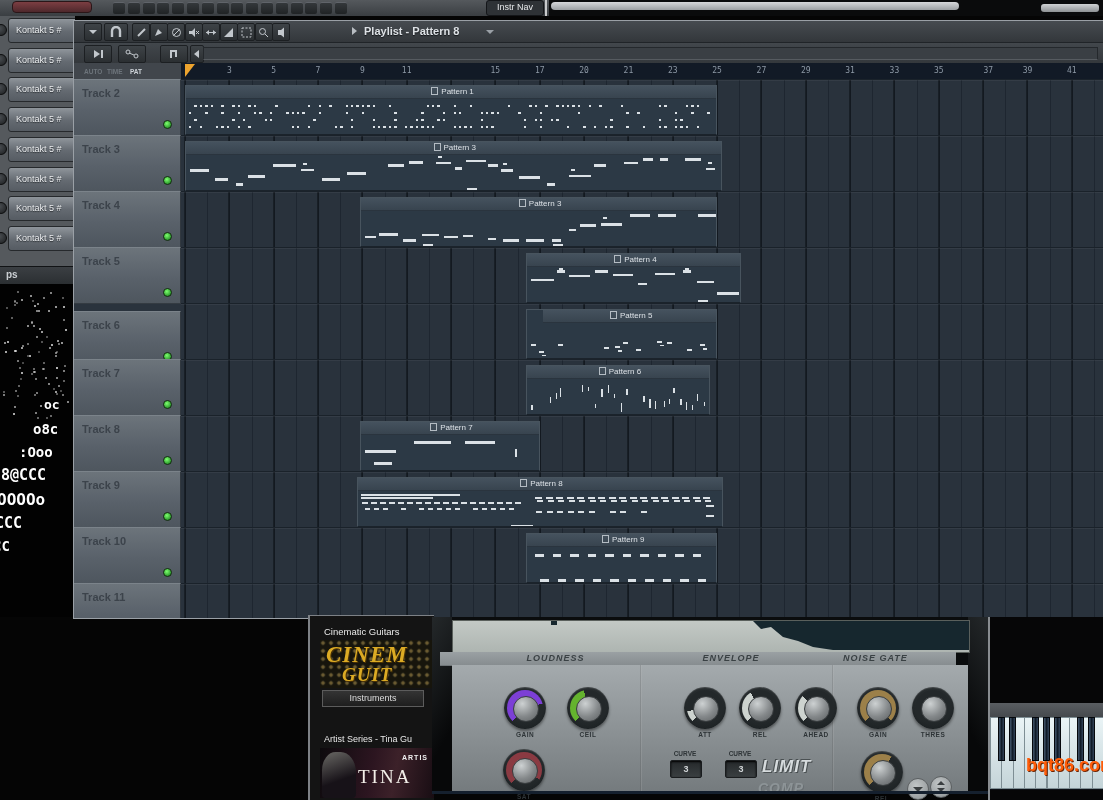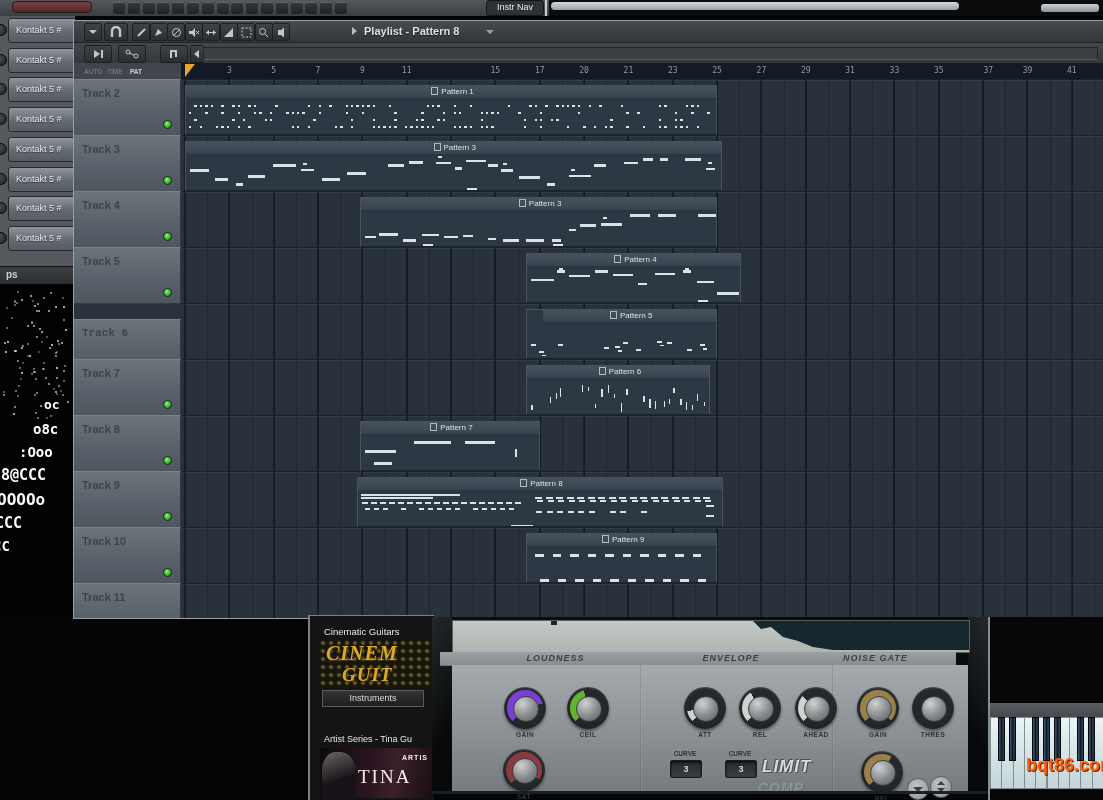--- a/index.html
+++ b/index.html
@@ -425,21 +425,21 @@
           <div class="tled"></div>
         </div>
         <div class="thead" style="top: 112px;">
           <div class="tname">Track 4</div>
           <div class="tled"></div>
         </div>
         <div class="thead" style="top: 168px;">
           <div class="tname">Track 5</div>
           <div class="tled"></div>
         </div>
-        <div class="thead" style="top: 240px; font-family: Liberation Mono, monospace;">
+        <div class="thead" style="top: 232px;">
           <div class="tname">Track 6</div>
           <div class="tled"></div>
         </div>
         <div class="thead" style="top: 280px;">
           <div class="tname">Track 7</div>
           <div class="tled"></div>
         </div>
         <div class="thead" style="top: 336px;">
           <div class="tname">Track 8</div>
           <div class="tled"></div>
@@ -848,21 +848,21 @@
             <div class="note" style="left: 153px; top: 32px; width: 8.5px; height: 2.6px;"></div>
             <div class="note" style="left: 170.5px; top: 32px; width: 8.5px; height: 2.6px;"></div>
           </div>
         </div>
       </div>
   </div>
 
   <div class="abs" id="browser">
     <div class="abs" id="lib1-title">Cinematic Guitars</div>
     <div class="abs" id="lib1-banner">
-      <span class="gold-text" style="left:6px;top:2px;font-size:20px;">CINEM</span>
+      <span class="gold-text" style="left:6px;top:2px;font-size:23px;">CINEM</span>
       <span class="gold-text" style="left:22px;top:24px;font-size:19px;">GUIT</span>
     </div>
     <div class="abs" id="lib1-btn">Instruments</div>
     <div class="abs" id="lib2-title">Artist Series - Tina Gu</div>
     <div class="abs" id="lib2-banner">
       <div class="abs" id="lib2-fig"></div>
       <span id="lib2-small">ARTIS</span>
       <span id="lib2-big">TINA</span>
     </div>
   </div>

